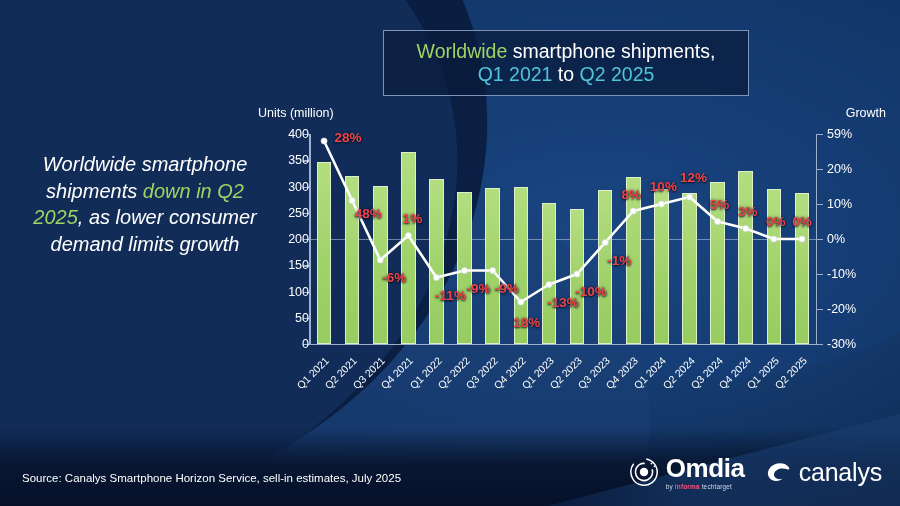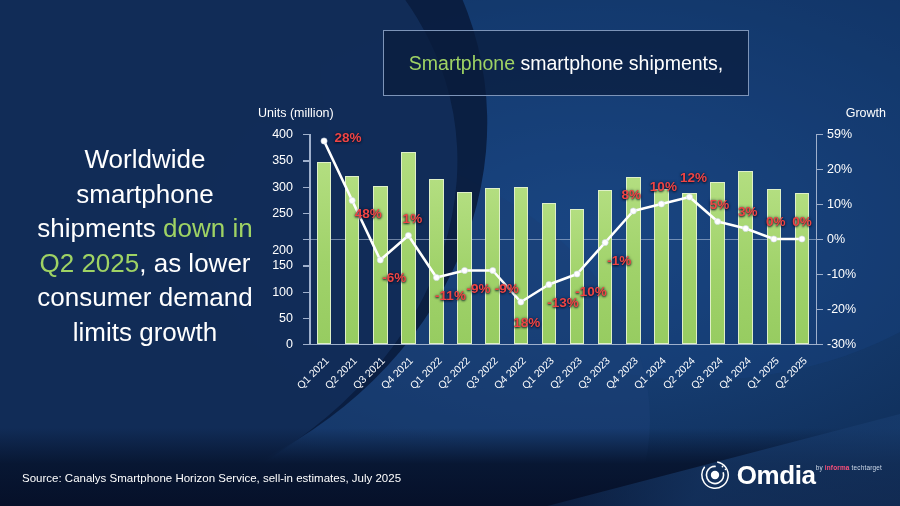--- a/index.html
+++ b/index.html
@@ -68,25 +68,26 @@
     align-items: center; justify-content: center;
     line-height: 1.18;
   }
   .title-line { font-size: 19.5px; color: #ffffff; white-space: nowrap; }
   .t-green { color: #9fd364; }
   .t-cyan  { color: #4fc3d9; }
 
   
   .headline {
     position: absolute;
-    left: 20px; top: 142px; width: 250px;
+    left: 20px; top: 151px; width: 250px;
     text-align: center;
     color: #ffffff;
-    font-size: 26px;
+    font-size: 20px;
     line-height: 1.33;
+    font-style: italic;
   }
   .h-green { color: #9fd364; }
 
   
   .chart-area { position: absolute; left: 258px; top: 106px; width: 630px; height: 260px; }
   .axis-caption { position: absolute; color: #ffffff; font-size: 12.5px; white-space: nowrap; }
   .cap-left  { left: 0;  top: 0px; }
   .cap-right { right: 2px; top: 0px; }
 
   .plot {
@@ -105,21 +106,21 @@
   }
   .tick {
     position: absolute; width: 6px; height: 1.4px; background: #9fb0cc;
   }
   .tick.l { left: -7px; }
   .tick.r { right: -7px; }
   .tick-label {
     position: absolute; font-size: 12.5px; color: #ffffff; white-space: nowrap;
     transform: translateY(-50%);
   }
-  .tick-label.l { right: 100%; margin-right: 17px; text-align: right; }
+  .tick-label.l { right: 100%; margin-right: 1px; text-align: right; }
   .tick-label.r { left: 100%;  margin-left: 11px;  text-align: left; }
   .zero-grid {
     position: absolute; left: 0; right: 0; height: 1px;
     background: rgba(190,205,228,.55);
   }
 
   .bars { position: absolute; inset: 0; }
   .bar {
     position: absolute; bottom: 0;
     background: linear-gradient(180deg, #b3de80 0%, #a0d26a 55%, #97cc61 100%);
@@ -148,21 +149,21 @@
   
   .source {
     position: absolute; left: 22px; bottom: 22px;
     font-size: 11.5px; color: #ffffff;
   }
   .logos {
     position: absolute; right: 18px; bottom: 16px;
     display: flex; align-items: center; gap: 20px;
   }
   .omdia { display: flex; align-items: center; gap: 7px; }
-  .omdia-text { display: flex; flex-direction: row; line-height: 1; }
+  .omdia-text { display: flex; flex-direction: column; line-height: 1; }
   .omdia-word { font-size: 26px; font-weight: bold; color: #ffffff; letter-spacing: -0.4px; }
   .omdia-sub { font-size: 6.4px; color: #cdd8e8; margin-top: 3px; letter-spacing: .2px; white-space: nowrap; }
   .omdia-sub b { color: #ff4f7a; }
   .canalys { display: flex; align-items: center; gap: 7px; }
   .canalys-word { font-size: 25px; color: #ffffff; letter-spacing: -0.2px; }
 </style>
 </head>
 <body>
 
 <div class="bg">
@@ -170,21 +171,24 @@
   <div class="bg-swoosh4"></div>
   <div class="bg-swoosh3"></div>
   <div class="bg-swoosh1"></div>
   <div class="bg-swoosh2"></div>
   <div class="bg-bottom"></div>
   <div class="bg-bottom-diag"></div>
 </div>
 
 <div class="title-box">
   <div class="title-line">
-    <span class="t-green">Smartphone</span><span> smartphone shipments,</span>
+    <span class="t-green">Worldwide</span><span> smartphone shipments,</span>
+  </div>
+  <div class="title-line">
+    <span class="t-cyan">Q1 2021</span><span> to </span><span class="t-cyan">Q2 2025</span>
   </div>
 </div>
 
 <div class="headline">
   <span>Worldwide smartphone shipments </span><span class="h-green">down in Q2 2025</span><span>, as lower consumer demand limits growth</span>
 </div>
 
 <div class="chart-area">
   <div class="axis-caption cap-left">Units (million)</div>
   <div class="axis-caption cap-right">Growth</div>
@@ -238,21 +242,21 @@
     <div id="ticks-left">
         <div class="tick l" style="top: 210px;"></div>
         <div class="tick-label l" style="top: 210px;">0</div>
         <div class="tick l" style="top: 183.75px;"></div>
         <div class="tick-label l" style="top: 183.75px;">50</div>
         <div class="tick l" style="top: 157.5px;"></div>
         <div class="tick-label l" style="top: 157.5px;">100</div>
         <div class="tick l" style="top: 131.25px;"></div>
         <div class="tick-label l" style="top: 131.25px;">150</div>
         <div class="tick l" style="top: 105px;"></div>
-        <div class="tick-label l" style="top: 116px; text-align: center;">200</div>
+        <div class="tick-label l" style="top: 105px; text-align: center;">200</div>
         <div class="tick l" style="top: 78.75px;"></div>
         <div class="tick-label l" style="top: 78.75px;">250</div>
         <div class="tick l" style="top: 52.5px;"></div>
         <div class="tick-label l" style="top: 52.5px;">300</div>
         <div class="tick l" style="top: 26.25px;"></div>
         <div class="tick-label l" style="top: 26.25px;">350</div>
         <div class="tick l" style="top: 0px;"></div>
         <div class="tick-label l" style="top: 0px;">400</div>
       </div>
     <div id="ticks-right">
@@ -324,13 +328,19 @@
       <circle cx="15" cy="15" r="8.6" fill="none" stroke="#ffffff" stroke-width="1.6" stroke-dasharray="38 10" transform="rotate(20 15 15)"></circle>
       <circle cx="15" cy="15" r="4.2" fill="#ffffff"></circle>
       <circle cx="22.5" cy="6.5" r="0.9" fill="#ffffff"></circle>
       <circle cx="25.4" cy="9.4" r="0.8" fill="#ffffff"></circle>
     </svg>
     <div class="omdia-text">
       <span class="omdia-word">Omdia</span>
       <span class="omdia-sub"><span>by </span><b>informa</b><span> techtarget</span></span>
     </div>
   </div>
+  <div class="canalys">
+    <svg width="27" height="27" viewBox="0 0 27 27">
+      <path d="M24 8.6c-2.6-4.4-9.4-5.6-14.6-3.2C4.4 7.6 1.8 12.6 3.4 17c1.5 4.1 6.4 6 11 4.6 1.5-.5 2.5-1.2 3.2-2-2.6 1-5.9.7-7.6-1.3-1.9-2.2-1-5.6 2-7.4 3-1.8 7.2-1.7 10.1-.6.8.3 1.4.3 1.9-.1.4-.4.4-1 0-1.6z" fill="#ffffff"></path>
+    </svg>
+    <span class="canalys-word">canalys</span>
+  </div>
 </div>
 
 </body></html>

